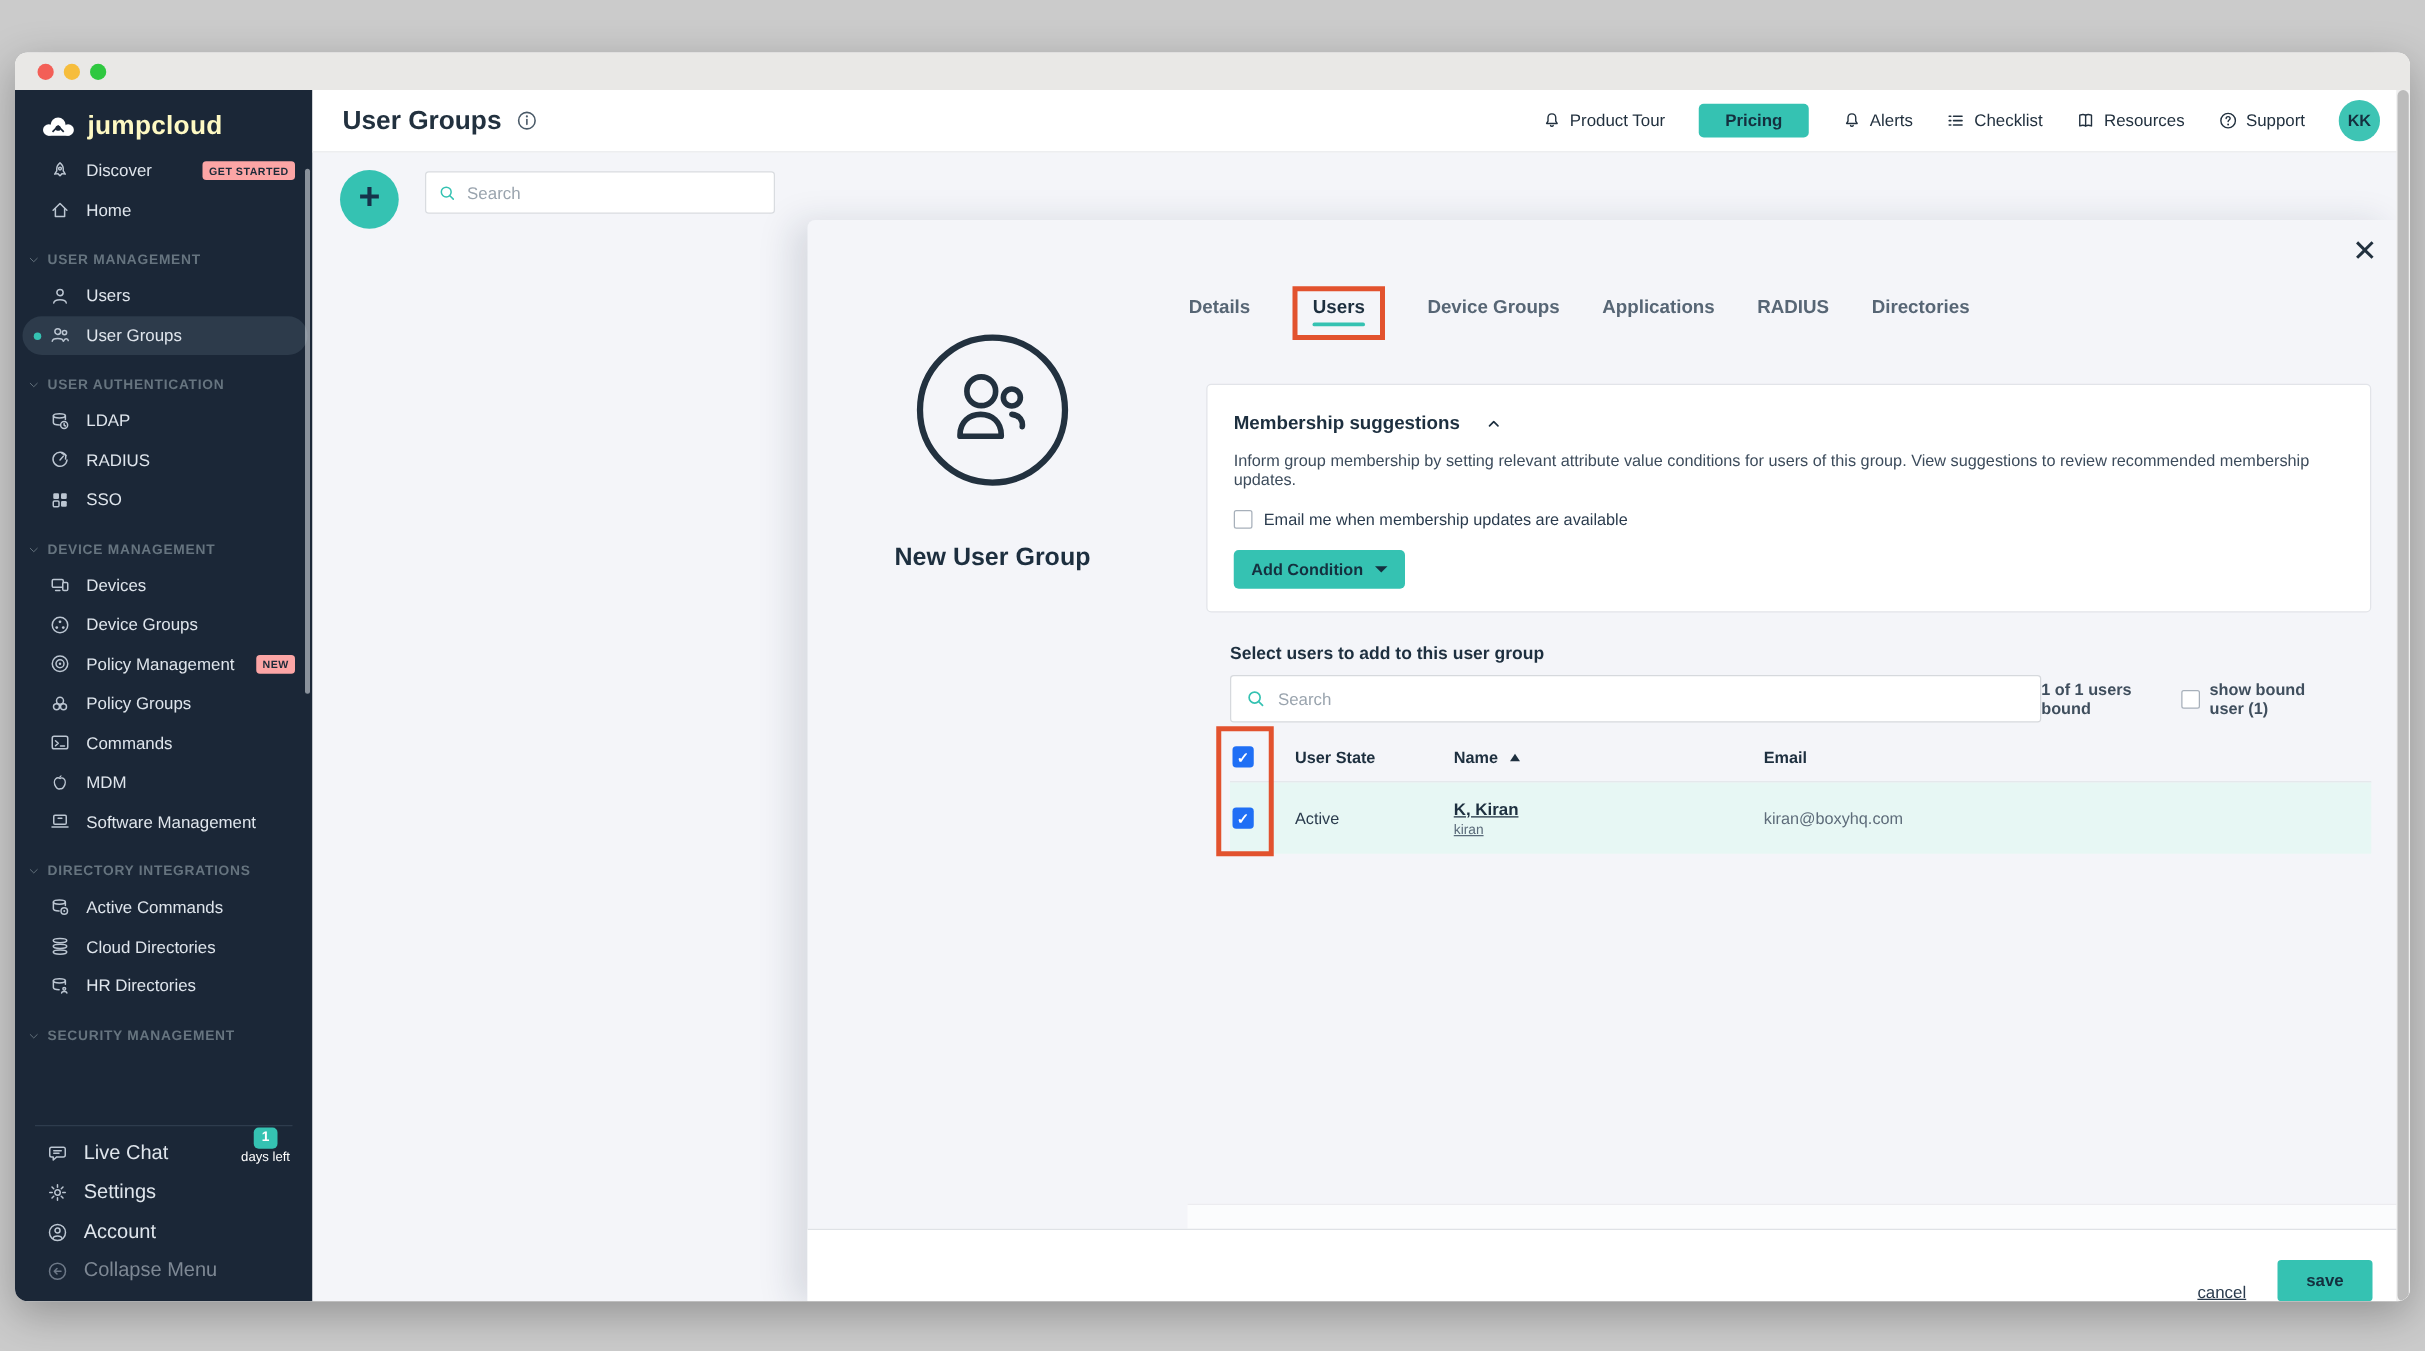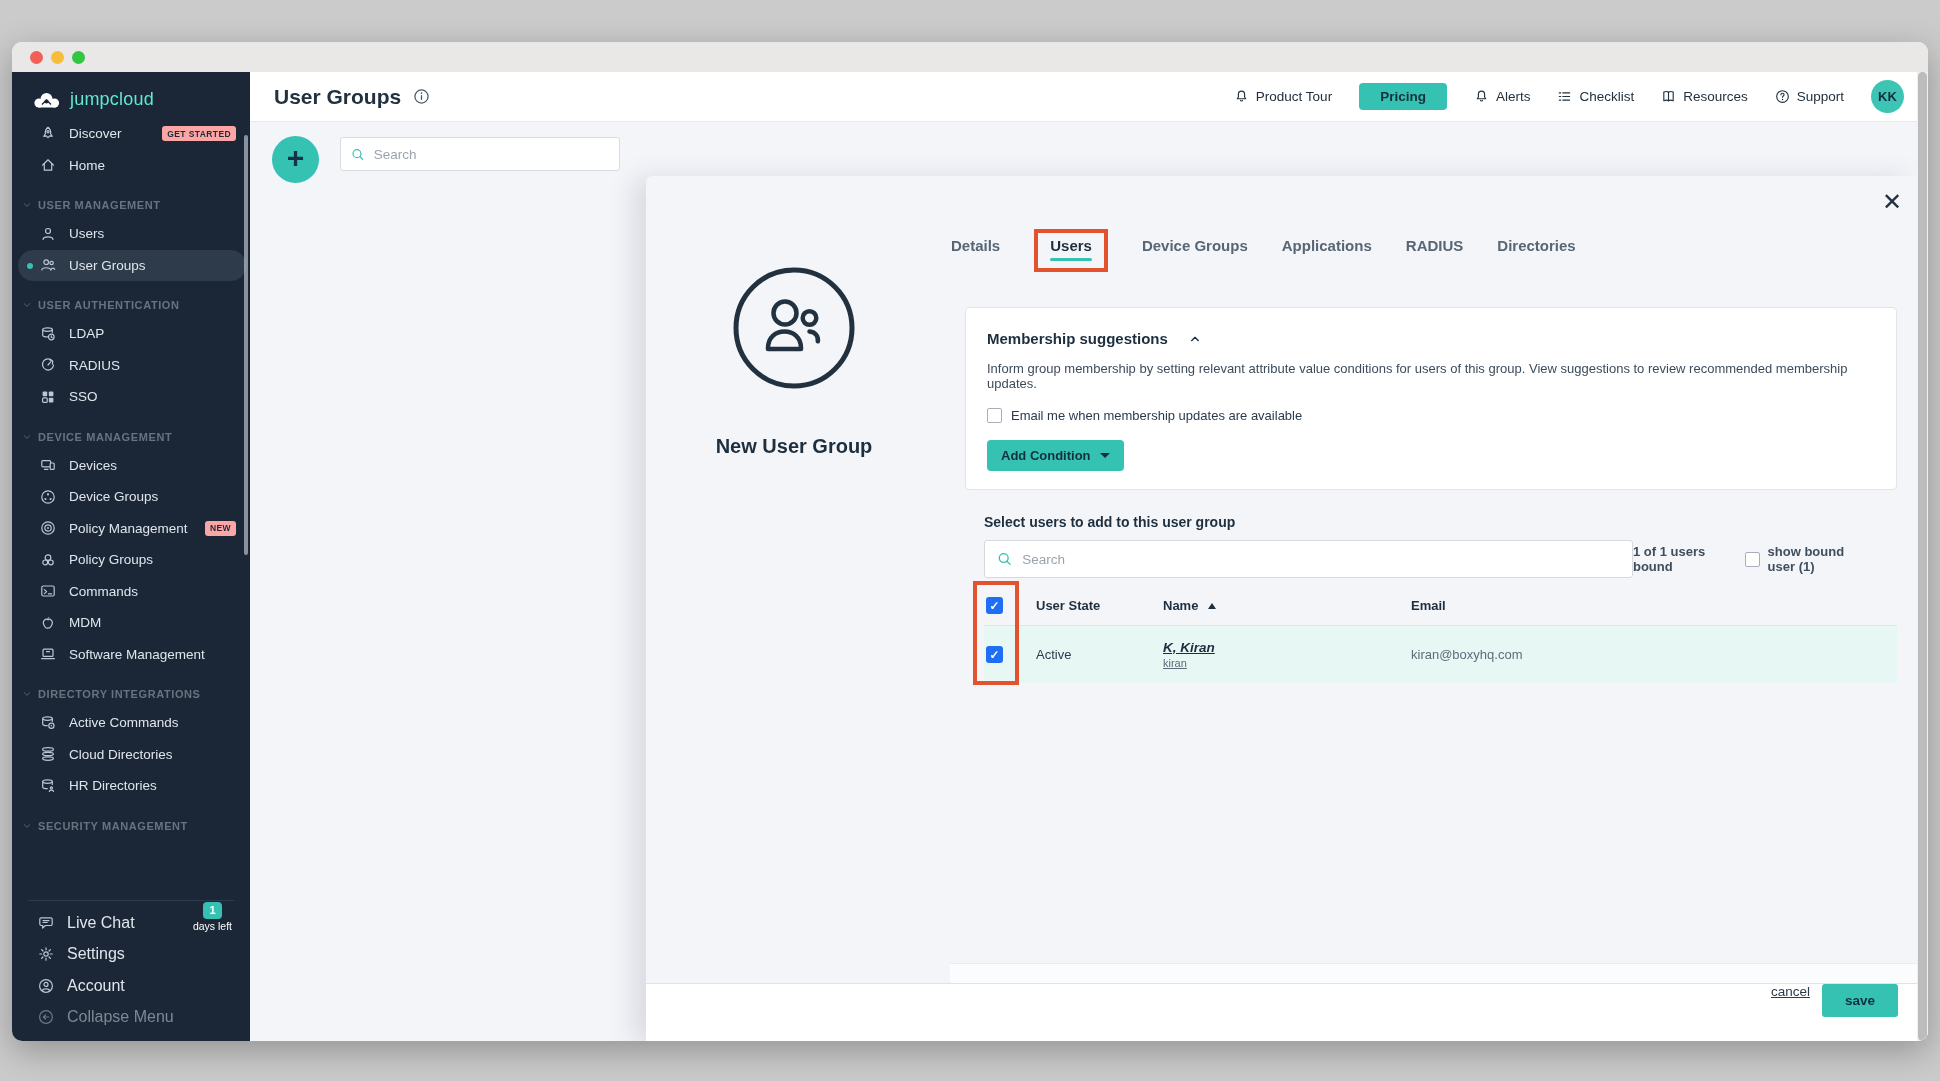--- a/index.html
+++ b/index.html
@@ -11,21 +11,21 @@
             overflow:hidden; background:#fff; box-shadow:0 10px 34px rgba(0,0,0,.28); }
   .titlebar { height:30px; background:#e9e8e6; display:flex; align-items:center; padding-left:18px; gap:8px; }
   .tl-dot { width:13px; height:13px; border-radius:50%; }
   .tl-red{background:#f35f57;} .tl-yellow{background:#f6bd3c;} .tl-green{background:#2fc840;}
 
   .app { position:relative; height:969px; display:flex; }
 
   
   .sidebar { position:relative; width:238px; flex-shrink:0; background:#1b2737; color:#dce3ea; overflow:hidden; }
   .logo-row { display:flex; align-items:center; gap:8px; padding:17px 0 4px 20px; }
-  .logo-row .brand { font-size:18px; font-weight:400; color:#5eead4; letter-spacing:.2px; }
+  .logo-row .brand { font-size:21px; font-weight:700; color:#fef9c3; letter-spacing:.2px; }
   .nav { padding:4px 4px 0 6px; font-size:13.5px; }
   .nav-item { position:relative; display:flex; align-items:center; gap:13px; height:31.5px;
               padding:0 10px 0 22px; border-radius:16px; color:#dfe5ec; cursor:pointer; }
   .nav-item .ic { width:16px; height:16px; color:#bcc6d2; flex-shrink:0; }
   .nav-item.selected { background:#2d3b4b; }
   .nav-item.selected::before { content:""; position:absolute; left:9px; top:13px; width:6px; height:6px;
               border-radius:50%; background:#35c2b2; }
   .nav-item.dim { color:#7e8894; } .nav-item.dim .ic { color:#6d7887; }
   .section-hdr { display:flex; align-items:center; gap:6px; margin:14px 0 3px; height:20px; padding:0 4px;
               color:#66747f; font-size:11px; font-weight:700; letter-spacing:.6px; }
@@ -105,30 +105,30 @@
               font-size:13px; font-weight:600; color:#3f4e5d; }
   .bound-cb-row { display:flex; align-items:center; gap:8px; cursor:pointer; }
 
   .table-wrap { position:absolute; left:338px; right:21px; top:410px; }
   .trow { display:grid; grid-template-columns:52px 127px 248px 1fr; align-items:center; }
   .thead { height:40px; font-size:13px; font-weight:700; color:#1d2f3f; border-bottom:1px solid #e0e3e8; }
   .tdata { height:57px; background:#e7f7f4; font-size:13px; color:#2a3b4d; }
   .cell-cb { padding-left:2px; }
   .sort-tri { display:inline-block; width:0; height:0; border-left:4.5px solid transparent; border-right:4.5px solid transparent;
               border-bottom:6px solid #1d2f3f; margin-left:6px; vertical-align:1px; }
-  .name-main { font-size:13.5px; font-weight:700; color:#1d2f3f; text-decoration:underline; cursor:pointer;font-style:italic; }
+  .name-main { font-size:13.5px; font-weight:700; color:#1d2f3f; text-decoration:underline; cursor:pointer; }
   .name-sub { font-size:11px; color:#5a6a79; text-decoration:underline; margin-top:2px; }
   .email-cell { color:#5e6c7a; }
   .annot-box { position:absolute; left:-11px; top:-5px; width:46px; height:104px; border:4px solid #e2522e; pointer-events:none; }
 
   .content-bottom { position:absolute; left:304px; right:0; bottom:58px; height:20px; background:#fbfcfd;
               border-top:1px solid #ececf0; }
   .modal-footer { position:absolute; left:0; right:0; bottom:0; height:58px; background:#fff;
-              border-top:1px solid #dfe2e6; display:flex; align-items:flex-start; justify-content:flex-end;
-              gap:12px; padding-right:20px; }
+              border-top:1px solid #dfe2e6; display:flex; align-items:flex-end; justify-content:flex-end;
+              gap:25px; padding-right:20px; }
   .cancel-link { font-size:13.5px; color:#2a3b4d; text-decoration:underline; cursor:pointer; }
   .save-btn { background:#35c2b2; color:#14303f; font-size:13.5px; font-weight:700; padding:9px 23px;
               border-radius:3px; cursor:pointer; }
 
   .app-scrollbar { position:absolute; top:0; right:0; bottom:0; width:11px; background:#f0f0f0; z-index:60; }
   .app-scrollbar .thumb { position:absolute; left:1px; right:1px; top:0; bottom:0; background:#bcbcbc; border-radius:5px; }
   .ic { display:inline-block; }
 </style>
 </head>
 <body>

